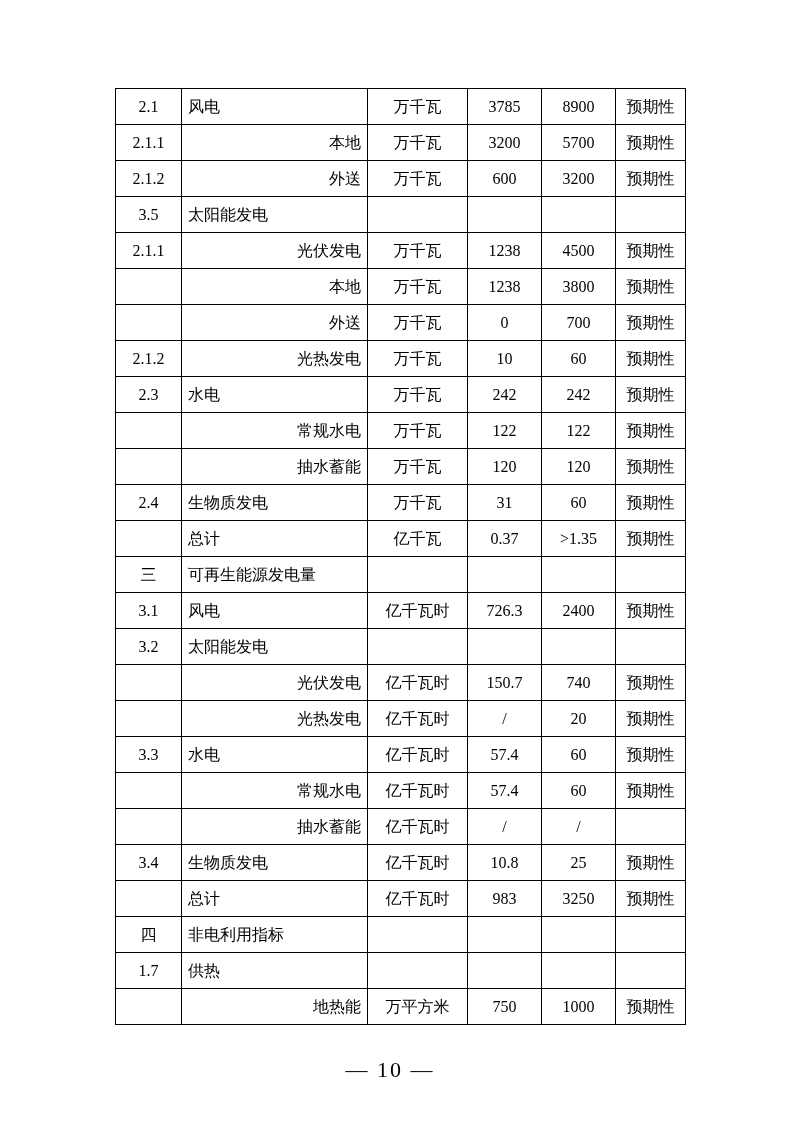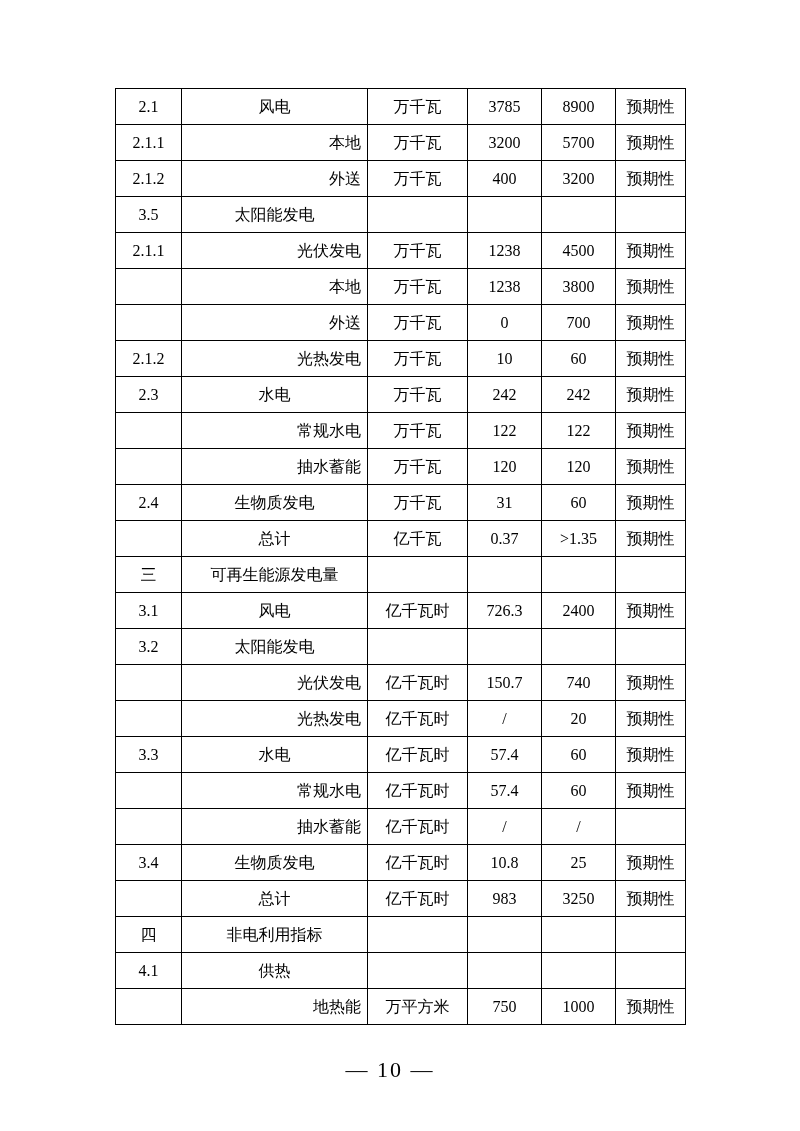--- a/index.html
+++ b/index.html
@@ -36,21 +36,21 @@
     box-sizing: border-box;
   }
   col.c-no    { width: 66px; }
   col.c-item  { width: 186px; }
   col.c-unit  { width: 100px; }
   col.c-v1    { width: 74px; }
   col.c-v2    { width: 74px; }
   col.c-type  { width: 70px; }
 
   .t-center { text-align: center; }
-  .t-left   { text-align: center; }
+  .t-left   { text-align: left; }
   .t-right  { text-align: right; }
   .indent-1 { padding-left: 6px; }
   .pad-right { padding-right: 8px; }
 
   .section-head {
     font-weight: normal;
   }
 
   .footer {
     position: absolute;
@@ -95,21 +95,21 @@
           <td class="t-right pad-right">本地</td>
           <td class="t-center">万千瓦</td>
           <td class="t-center">3200</td>
           <td class="t-center">5700</td>
           <td class="t-center">预期性</td>
         </tr>
         <tr>
           <td class="t-center">2.1.2</td>
           <td class="t-right pad-right">外送</td>
           <td class="t-center">万千瓦</td>
-          <td class="t-center">400</td>
+          <td class="t-center">600</td>
           <td class="t-center">3200</td>
           <td class="t-center">预期性</td>
         </tr>
         <tr>
           <td class="t-center">3.5</td>
           <td class="t-left indent-1">太阳能发电</td>
           <td class="t-center"></td>
           <td class="t-center"></td>
           <td class="t-center"></td>
           <td class="t-center"></td>
@@ -268,21 +268,21 @@
         </tr>
         <tr>
           <td class="t-center section-head">四</td>
           <td class="t-left indent-1 section-head">非电利用指标</td>
           <td class="t-center section-head"></td>
           <td class="t-center section-head"></td>
           <td class="t-center section-head"></td>
           <td class="t-center section-head"></td>
         </tr>
         <tr>
-          <td class="t-center">4.1</td>
+          <td class="t-center">1.7</td>
           <td class="t-left indent-1">供热</td>
           <td class="t-center"></td>
           <td class="t-center"></td>
           <td class="t-center"></td>
           <td class="t-center"></td>
         </tr>
         <tr>
           <td class="t-center"></td>
           <td class="t-right pad-right">地热能</td>
           <td class="t-center">万平方米</td>

